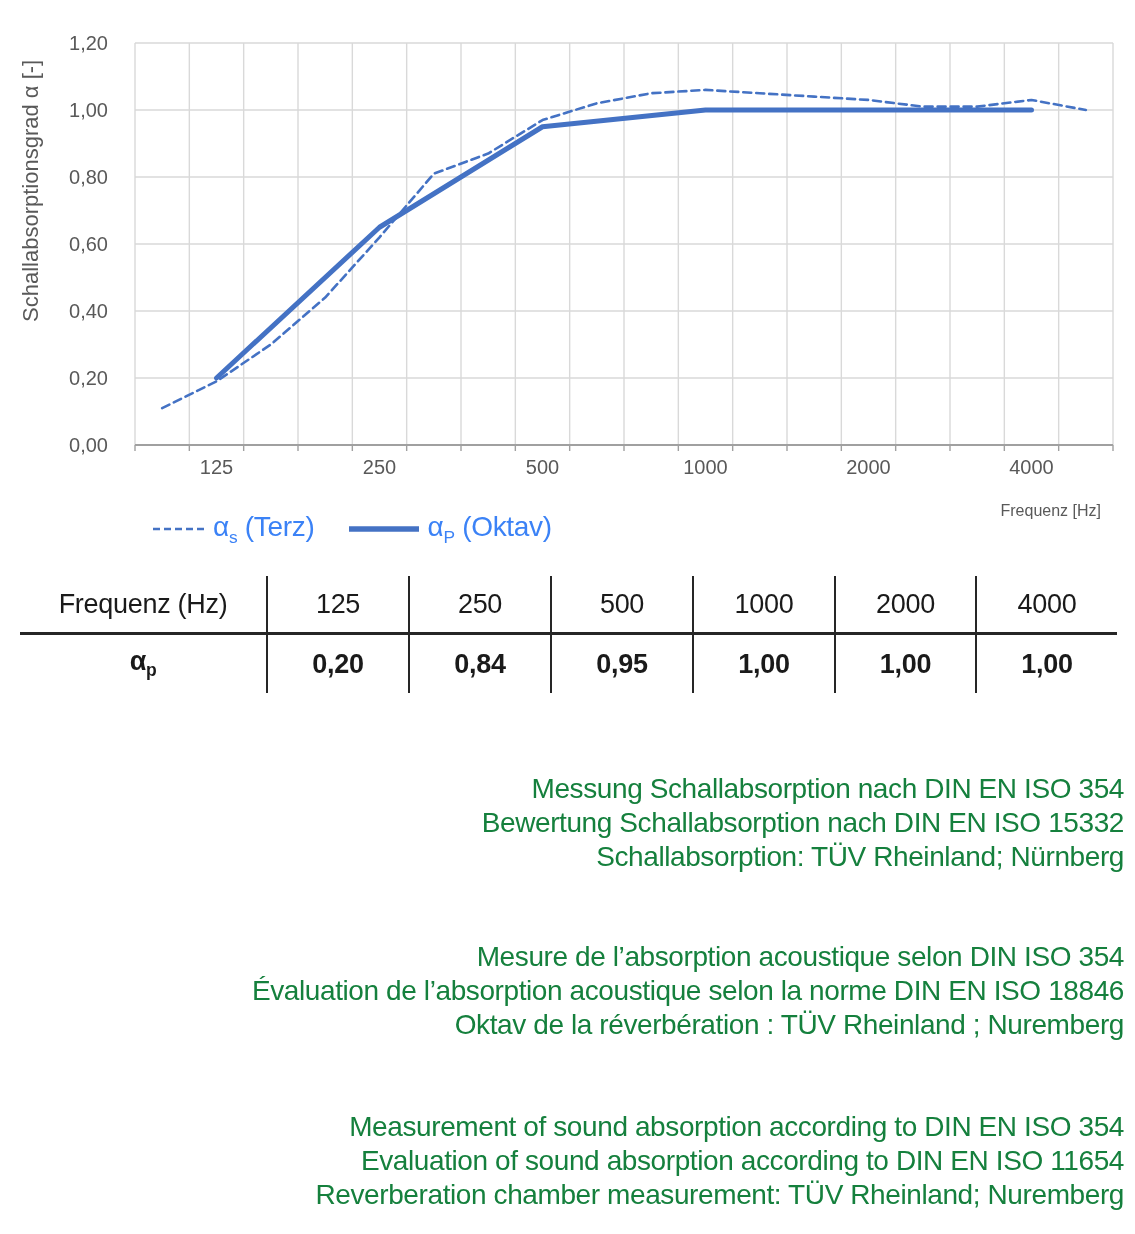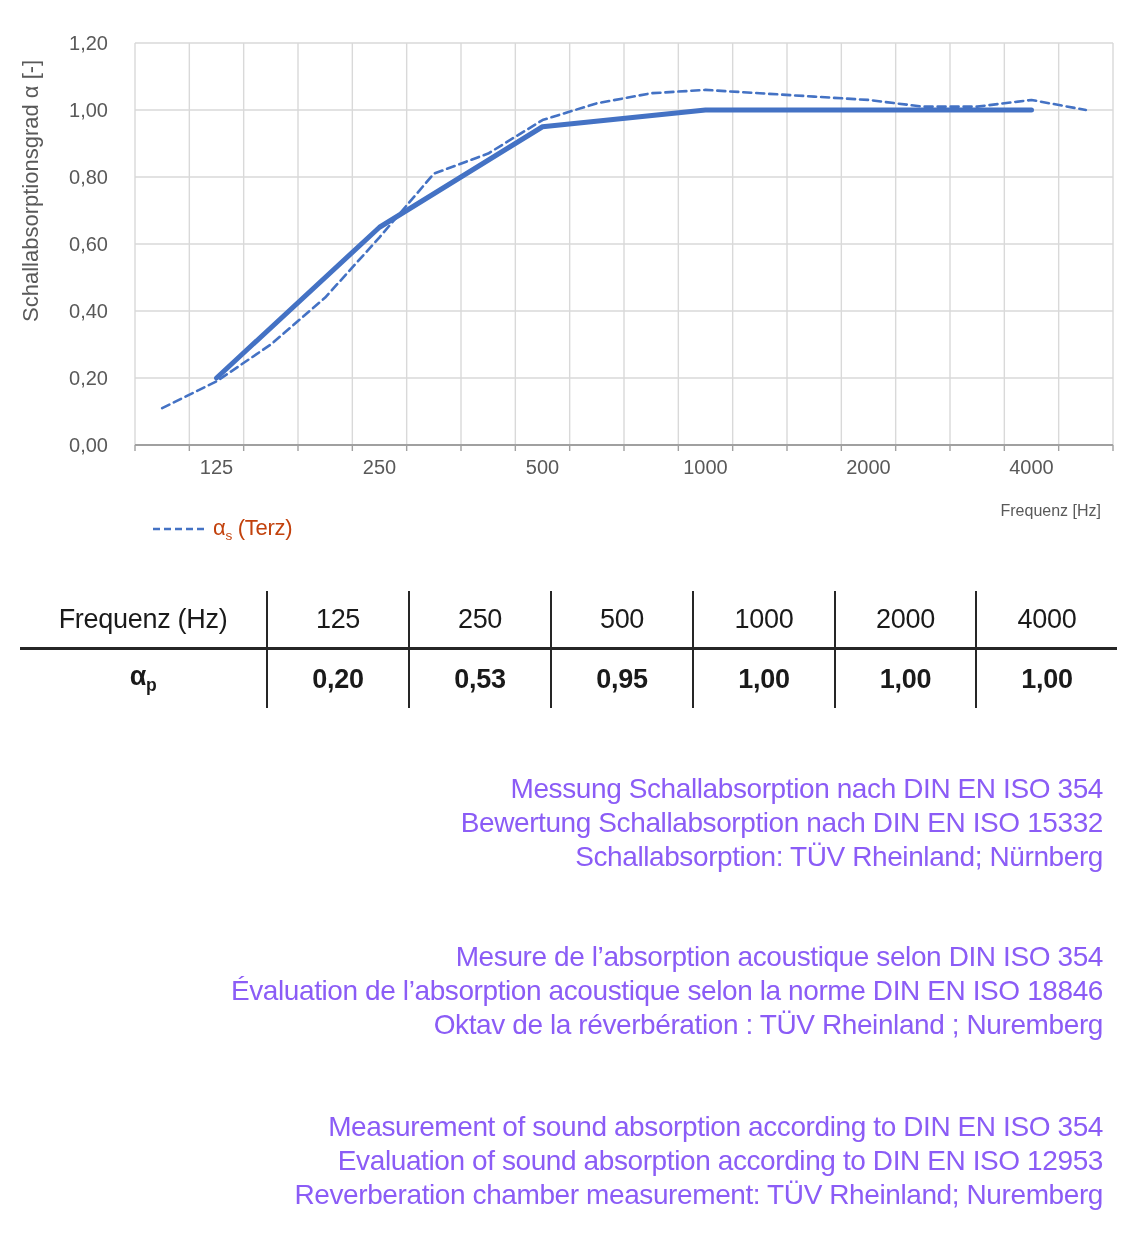--- a/index.html
+++ b/index.html
@@ -7,34 +7,34 @@
         font-family:"Liberation Sans","DejaVu Sans",sans-serif;color:#1a1a1a;}
   
   .chart{position:absolute;left:0;top:0;width:1135px;height:560px;}
   #chart-svg{position:absolute;left:0;top:0;}
   #chart-svg text.tick{font-family:"Liberation Sans","DejaVu Sans",sans-serif;font-size:20px;fill:#595959;}
   .y-label{position:absolute;left:18px;top:322px;transform:rotate(-90deg);transform-origin:0 0;
            font-size:22px;color:#595959;white-space:nowrap;}
   .x-label{position:absolute;right:34px;top:502px;font-size:16px;color:#595959;white-space:nowrap;}
   .legend{position:absolute;left:152px;top:512px;display:flex;align-items:center;gap:32px;height:34px;}
   .legend-item{display:flex;align-items:center;gap:7px;}
-  .legend-label{font-size:22px;color:#c2410c;white-space:nowrap;letter-spacing:-0.3px;}
+  .legend-label{font-size:28px;color:#3b82f6;white-space:nowrap;letter-spacing:-0.3px;}
   .legend-label sub{font-size:0.62em;}
   
-  .freq-table{position:absolute;left:20px;top:591px;width:1097px;border-collapse:collapse;table-layout:fixed;
+  .freq-table{position:absolute;left:20px;top:576px;width:1097px;border-collapse:collapse;table-layout:fixed;
               letter-spacing:-0.3px;}
   .freq-table th,.freq-table td{font-weight:normal;text-align:center;vertical-align:middle;
               font-size:27px;color:#1a1a1a;padding:0;}
   .freq-table tr.hdr th{height:56px;border-bottom:3px solid #262626;}
   .freq-table tr.val td{height:58px;font-weight:bold;}
   .freq-table .vline{border-left:2px solid #262626;}
   .freq-table sub{font-size:0.65em;}
   
-  .note{position:absolute;right:32px;text-align:right;font-size:28px;line-height:34px;
-        letter-spacing:-0.4px;white-space:nowrap;color:#8b5cf6;}
+  .note{position:absolute;right:11px;text-align:right;font-size:28px;line-height:34px;
+        letter-spacing:-0.4px;white-space:nowrap;color:#15803d;}
   .note-de{top:772px;} .note-fr{top:940px;} .note-en{top:1102px;margin-top:8px;}
 </style>
 </head>
 <body>
 
 <div class="page">
 
   <div class="chart">
     <svg id="chart-svg" width="1135" height="560">
         <line x1="135" y1="43" x2="135" y2="445" stroke="#D9D9D9" stroke-width="1.4"></line>
@@ -101,20 +101,26 @@
     <div class="y-label">Schallabsorptionsgrad α [-]</div>
     <div class="x-label">Frequenz [Hz]</div>
 
     <div class="legend">
       <div class="legend-item">
         <svg width="54" height="10">
           <line class="lg-dash" x1="1" y1="5" x2="53" y2="5" stroke="#4472C4" stroke-width="2.6" stroke-dasharray="7 4"></line>
         </svg>
         <span class="legend-label"><span>α</span><sub>s</sub><span> (Terz)</span></span>
       </div>
+      <div class="legend-item">
+        <svg width="74" height="10">
+          <line class="lg-solid" x1="2" y1="5" x2="72" y2="5" stroke="#4472C4" stroke-width="5.5"></line>
+        </svg>
+        <span class="legend-label"><span>α</span><sub>P</sub><span> (Oktav)</span></span>
+      </div>
     </div>
   </div>
 
   <table class="freq-table">
     <colgroup>
       <col style="width:247px">
         <col style="width:142px">
         <col style="width:142px">
       <col style="width:142px">
         <col style="width:142px">
@@ -127,38 +133,38 @@
       <th class="vline">125</th>
       <th class="vline">250</th>
       <th class="vline">500</th>
       <th class="vline">1000</th>
       <th class="vline">2000</th>
       <th class="vline">4000</th>
     </tr>
     <tr class="val">
       <td><span>α</span><sub>p</sub></td>
       <td class="vline">0,20</td>
-      <td class="vline">0,53</td>
+      <td class="vline">0,84</td>
       <td class="vline">0,95</td>
       <td class="vline">1,00</td>
       <td class="vline">1,00</td>
       <td class="vline">1,00</td>
     </tr>
   </tbody>
     </table>
 
   <div class="note note-de">
     <div>Messung Schallabsorption nach DIN EN ISO 354</div>
     <div>Bewertung Schallabsorption nach DIN EN ISO 15332</div>
     <div>Schallabsorption: TÜV Rheinland; Nürnberg</div>
   </div>
   <div class="note note-fr">
     <div>Mesure de l’absorption acoustique selon DIN ISO 354</div>
     <div>Évaluation de l’absorption acoustique selon la norme DIN EN ISO 18846</div>
     <div>Oktav de la réverbération : TÜV Rheinland ; Nuremberg</div>
   </div>
   <div class="note note-en">
     <div>Measurement of sound absorption according to DIN EN ISO 354</div>
-    <div>Evaluation of sound absorption according to DIN EN ISO 12953</div>
+    <div>Evaluation of sound absorption according to DIN EN ISO 11654</div>
     <div>Reverberation chamber measurement: TÜV Rheinland; Nuremberg</div>
   </div>
 
 </div>
 
 </body></html>

